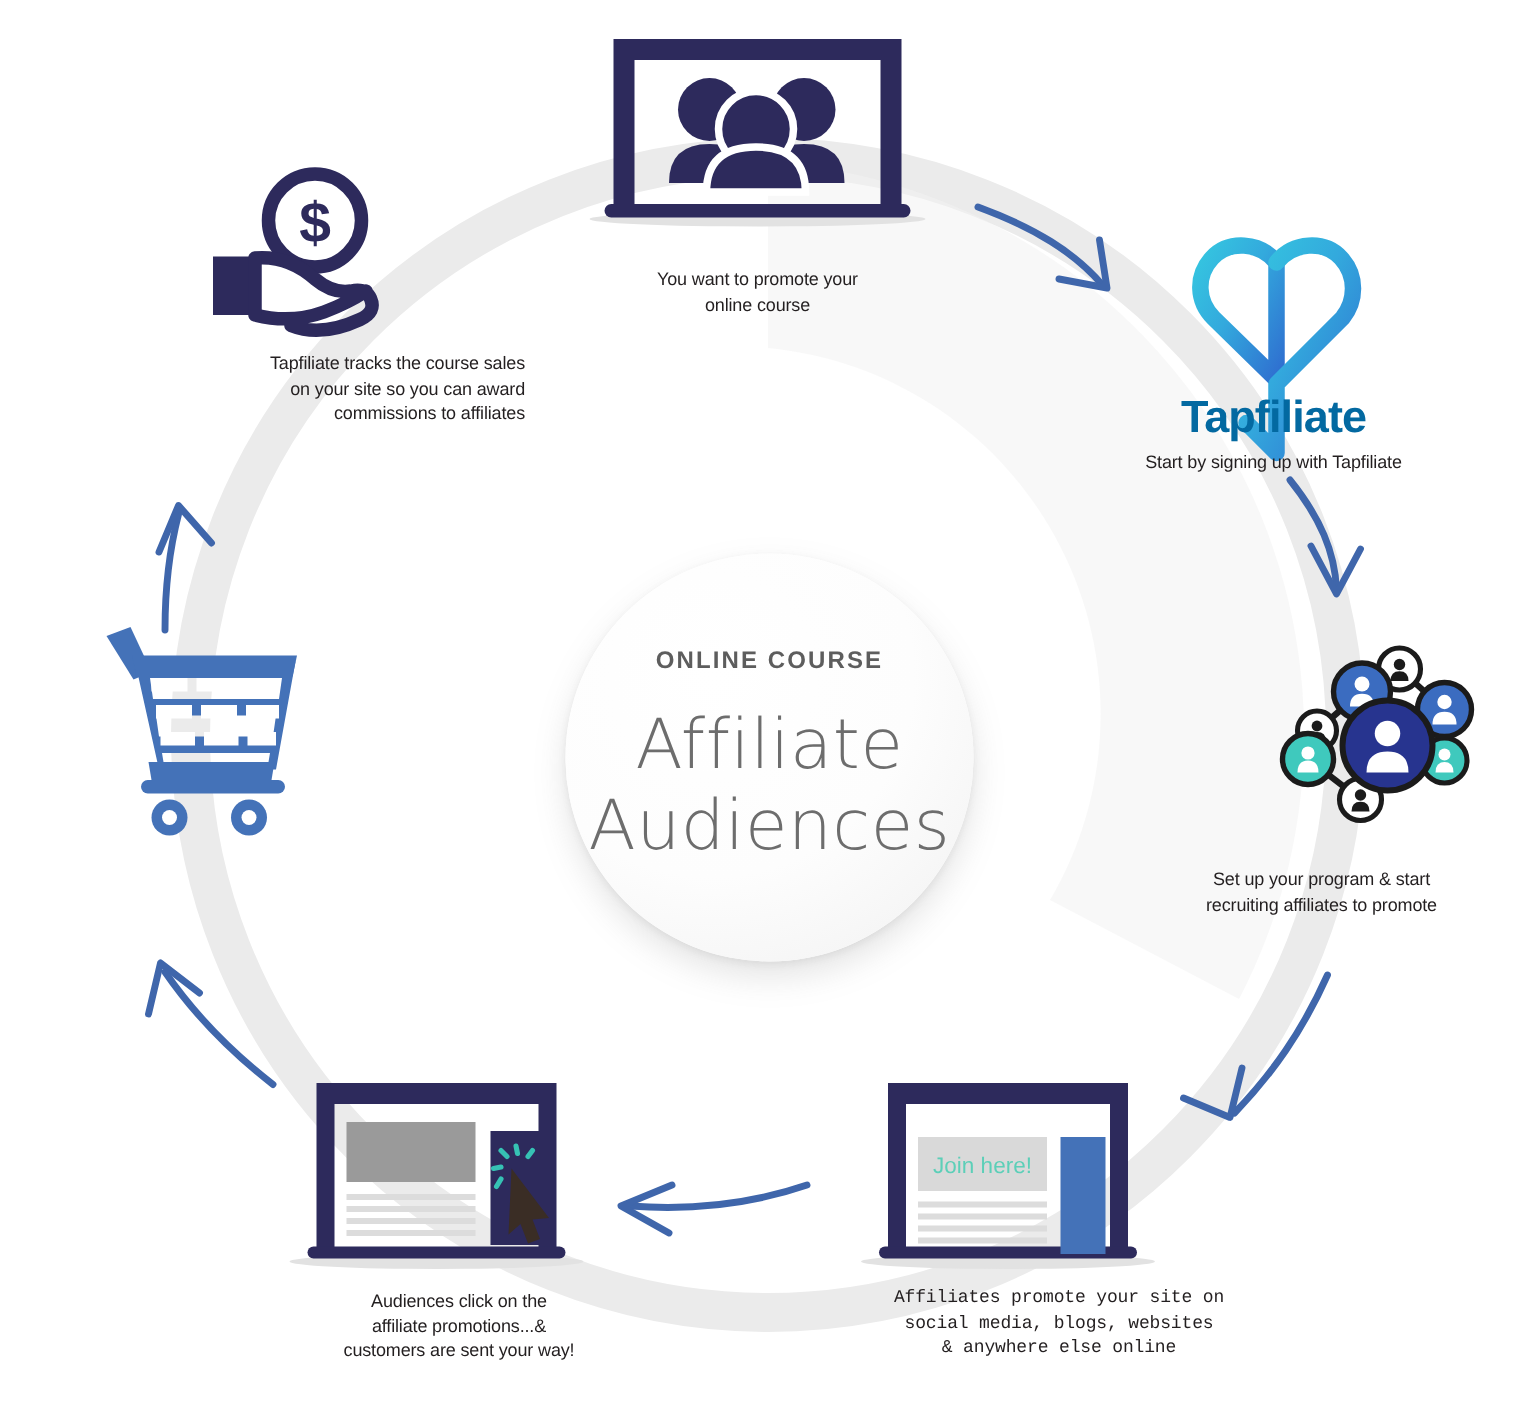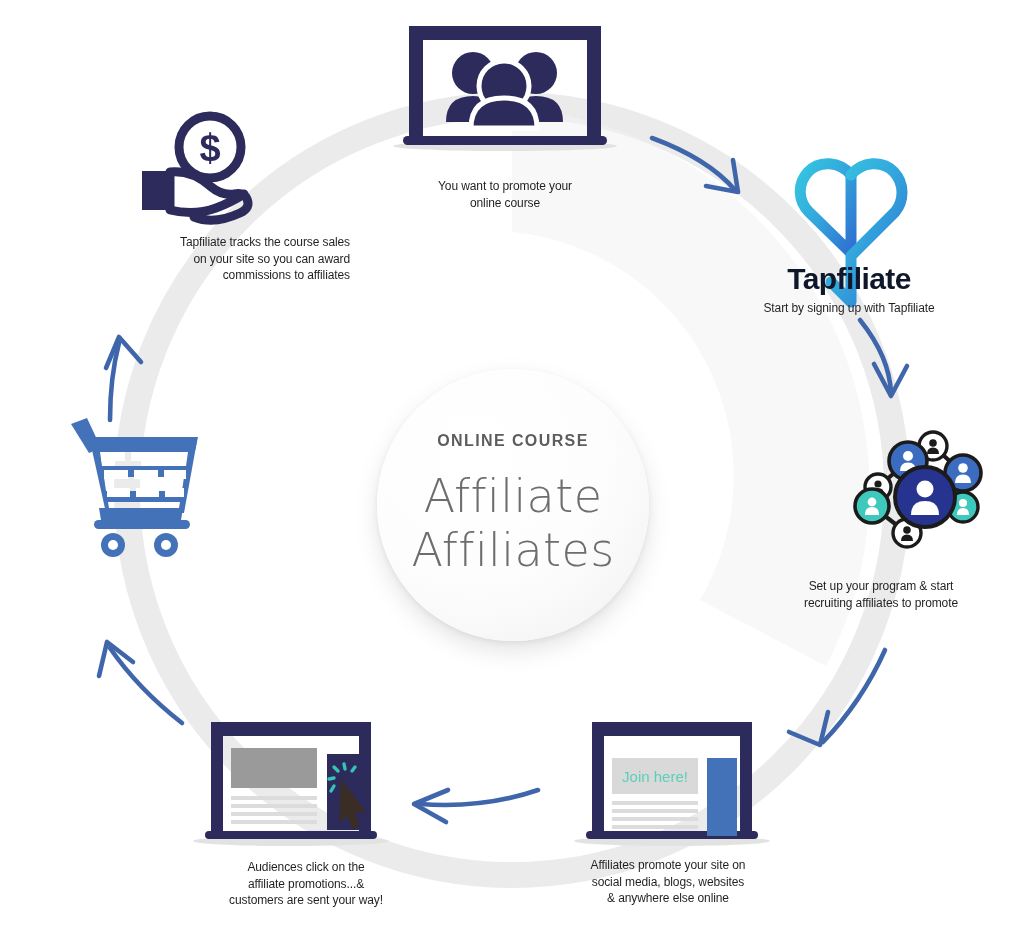--- a/index.html
+++ b/index.html
@@ -74,31 +74,31 @@
     font-size: 46px;
     line-height: 1.17;
     color: #6d6d6d;
     letter-spacing: 0.4px;
   }
 
   
   #tapfiliate-wordmark {
     font-size: 30px;
     font-weight: bold;
-    color: #0f172a;
+    color: #0369a1;
     letter-spacing: -0.6px;
     margin-top: 4px;
     margin-bottom: 4px;
   }
 
   
   #node-promote   { left: 332px; top: 16px;  width: 346px; }
   #node-signup    { left: 676px; top: 158px; width: 346px; }
   #node-recruit   { left: 736px; top: 418px; width: 290px; }
-  #node-affiliates{ left: 518px; top: 712px; width: 300px; }
+  #node-affiliates{ left: 556px; top: 712px; width: 300px; font-family: Liberation Mono, monospace; }
   #node-audiences { left: 176px; top: 712px; width: 260px; }
   #node-students  { left: 2px;   top: 408px; width: 262px; }
   #node-tracks    { left: 20px;  top: 98px;  width: 330px; text-align: right; }
 
   #node-promote .node-caption    { margin-top: 12px; }
   #node-signup  .node-caption    { margin-top: 2px; }
   #node-recruit .node-caption    { margin-top: 14px; }
   #node-affiliates .node-caption { margin-top: 10px; }
   #node-audiences .node-caption  { margin-top: 12px; }
   #node-students .node-caption   { margin-top: 10px; }
@@ -310,21 +310,21 @@
 
       <path d="M170 172 q22 -2 40 14 q12 10 24 8 q10 -2 13 5 q4 9 -7 14 q-26 12 -46 4
                M170 210 q24 6 46 -2 q16 -6 28 -14" fill="none" stroke="#2d2a5c" stroke-width="9" stroke-linecap="round" stroke-linejoin="round"></path>
       <path d="M170 172 v38" fill="none" stroke="#2d2a5c" stroke-width="9"></path>
     </g>
   </svg>
 
   <div id="center-medallion">
     <div id="center-kicker">ONLINE COURSE</div>
     <div class="center-title-line">Affiliate</div>
-    <div class="center-title-line">Affiliates</div>
+    <div class="center-title-line">Audiences</div>
   </div>
 
   <div class="node" id="node-promote">
     <div class="icon-wrap" style="height:150px"></div>
     <div class="node-caption">You want to promote your
 online course</div>
   </div>
 
   <div class="node" id="node-signup">
     <div class="icon-wrap" style="height:100px"></div>

